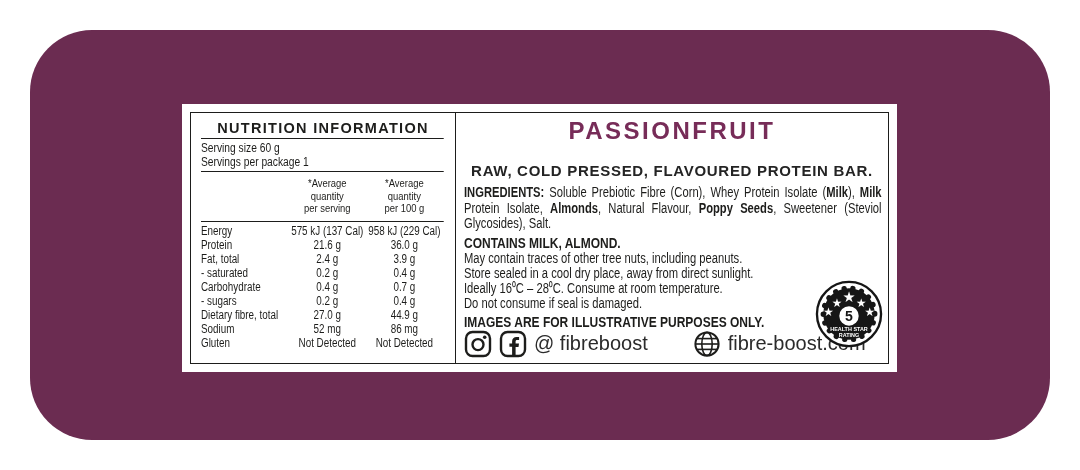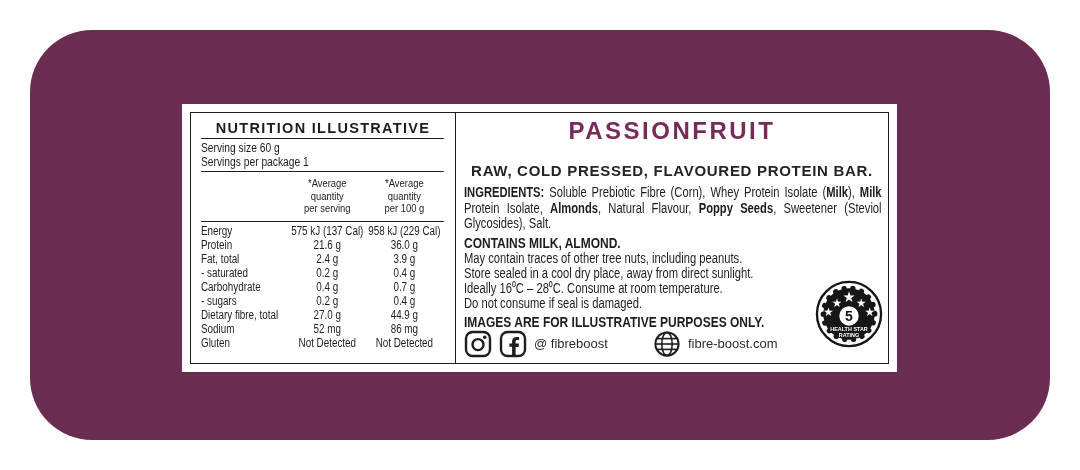--- a/index.html
+++ b/index.html
@@ -54,36 +54,36 @@
     font-weight:bold;font-size:15px;letter-spacing:0.7px;text-align:center;
     color:#242424;margin-top:18px;line-height:17px;white-space:nowrap;
   }
   .squish-right{width:522px;transform:scaleX(0.8);transform-origin:0 0;}
   .ing{font-size:14px;line-height:15.5px;text-align:justify;margin:6px 0 0 0;}
   .contains{font-weight:bold;font-size:15px;line-height:16px;margin-top:3px;}
   .note{font-size:14px;line-height:15.2px;}
   .disclaimer{font-weight:bold;font-size:15px;line-height:17px;margin-top:1px;}
   .footer{
     display:flex;align-items:center;gap:7px;margin-top:auto;padding-bottom:3px;
-    font-size:13px;color:#2b2b2b;
+    font-size:20px;color:#2b2b2b;
   }
   .footer .site-group{margin-left:38px;display:flex;align-items:center;gap:7px;}
   .badge{position:absolute;right:5px;bottom:15px;}
   .icon-svg{display:block;}
 </style>
 </head>
 <body>
 
 <div class="bg-rounded" style="background: rgb(107, 44, 81);"></div>
 
 <div class="card">
   <div class="card-inner">
 
     <div class="left-cell">
-      <div class="nut-title">NUTRITION ILLUSTRATIVE</div>
+      <div class="nut-title">NUTRITION INFORMATION</div>
       <div class="squish-left">
         <hr class="rule">
         <div class="serv">Serving size 60 g</div>
         <div class="serv">Servings per package 1</div>
         <hr class="rule">
         <div class="colhead-grid">
           <div></div>
           <div>
             <div>*Average</div>
             <div>quantity</div>

